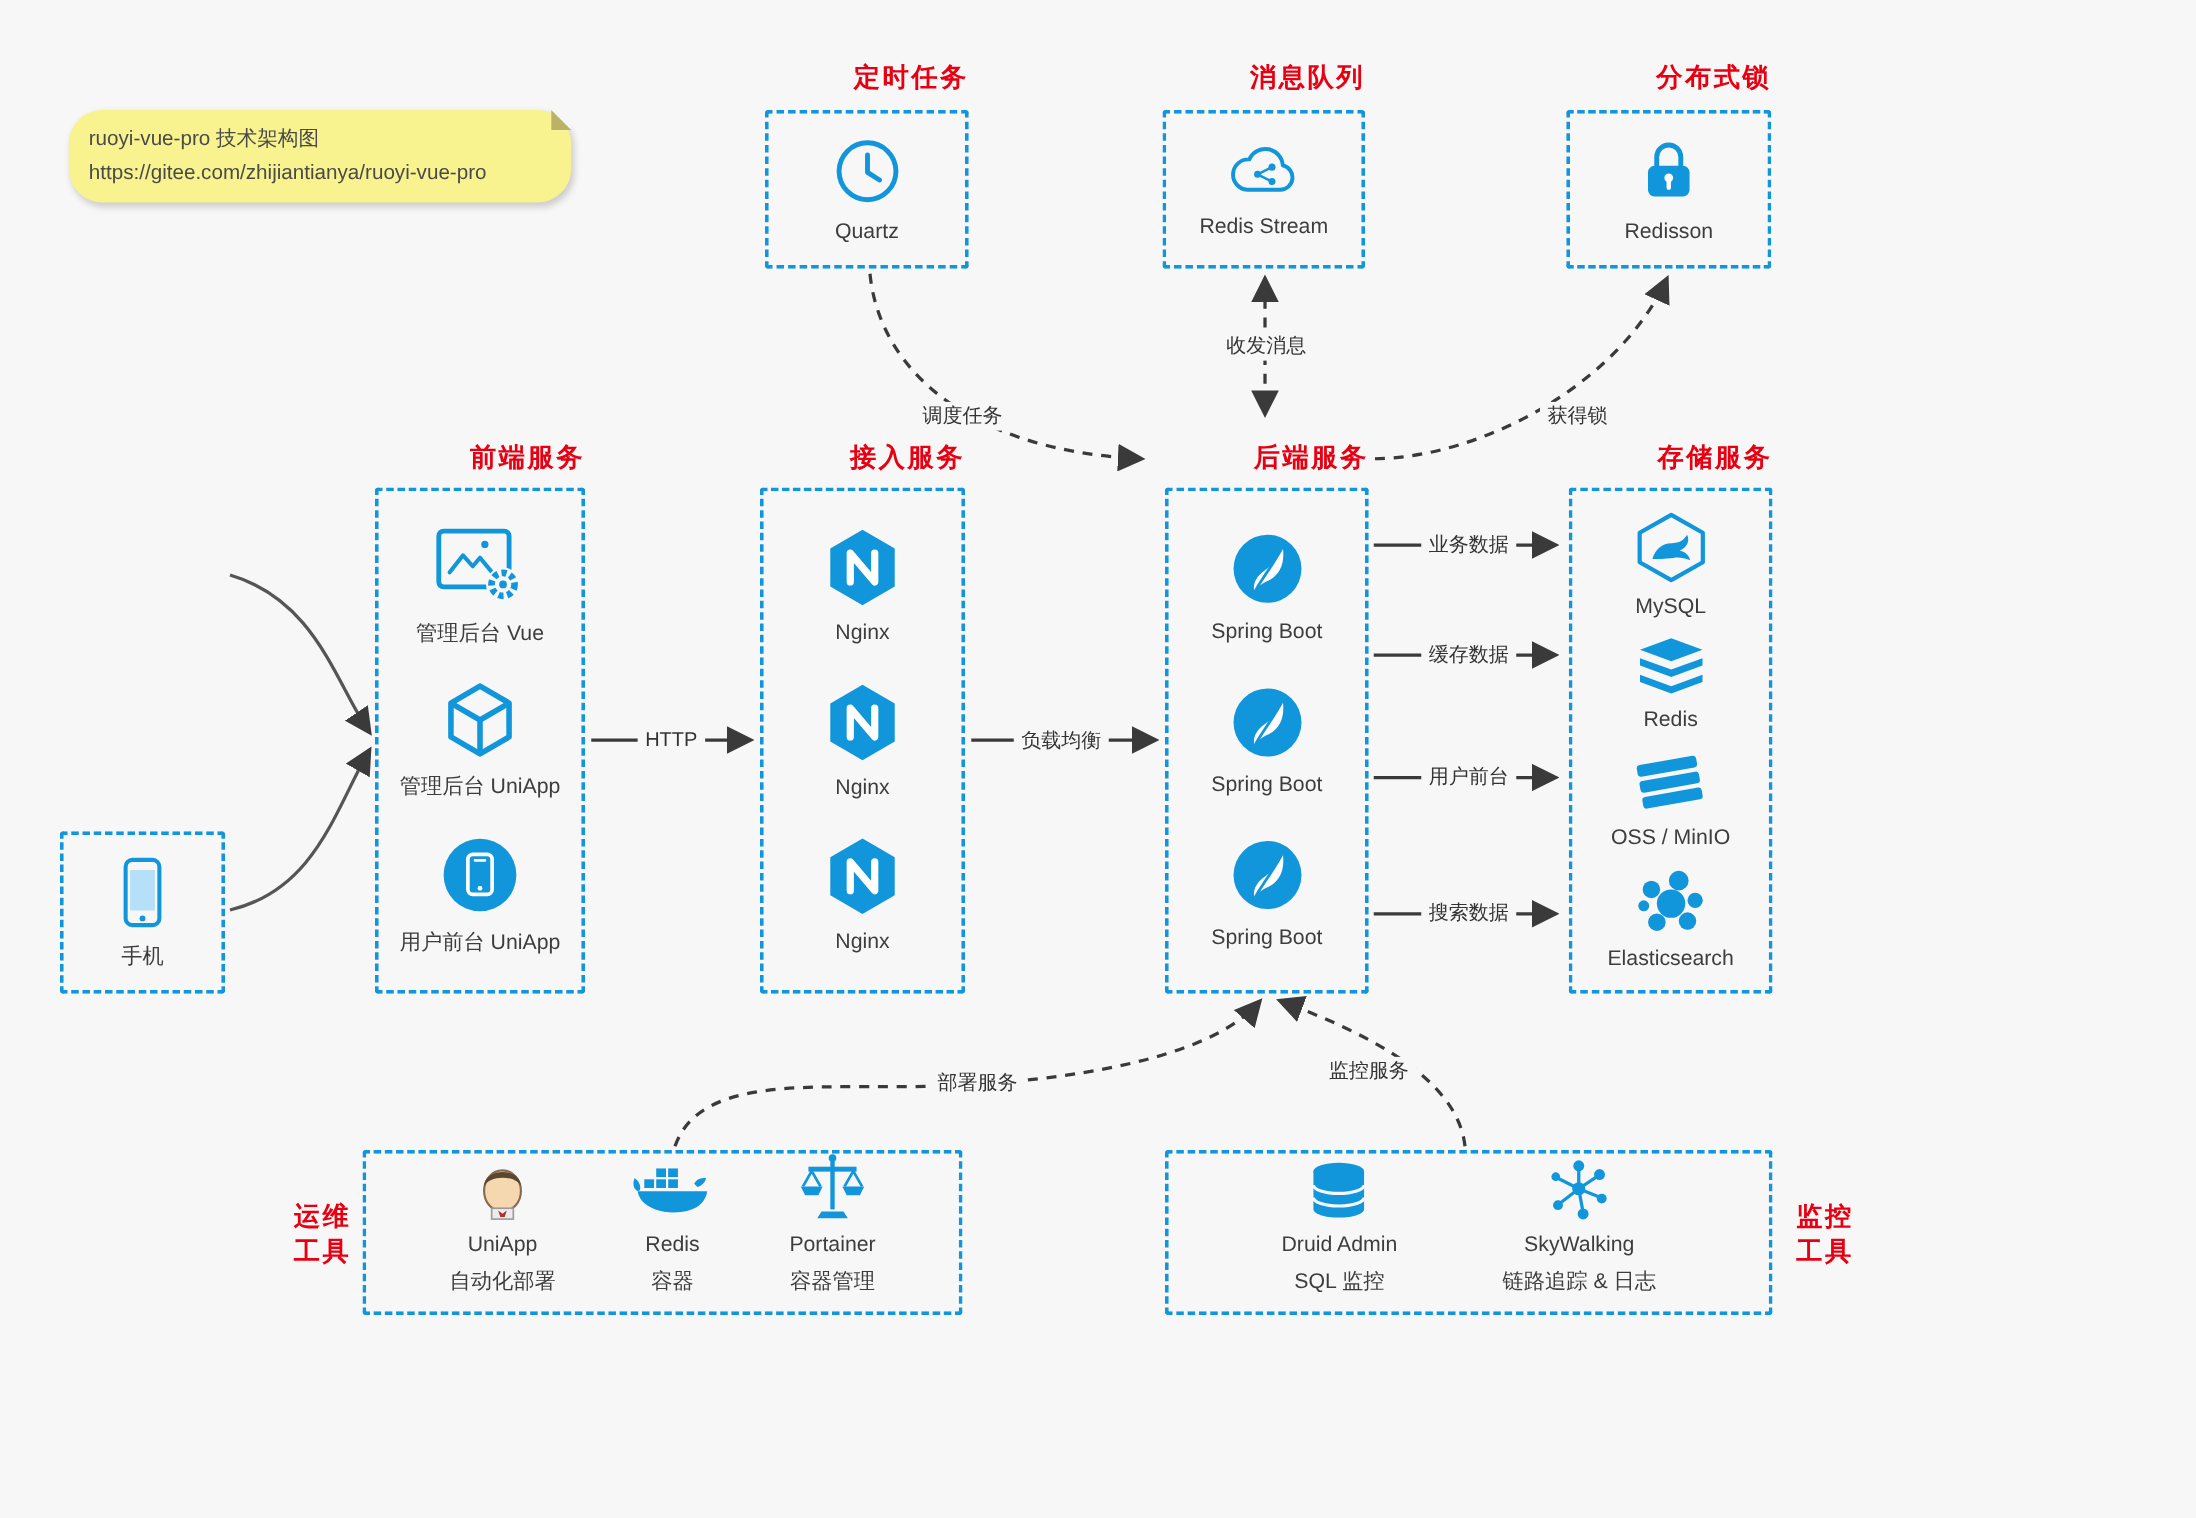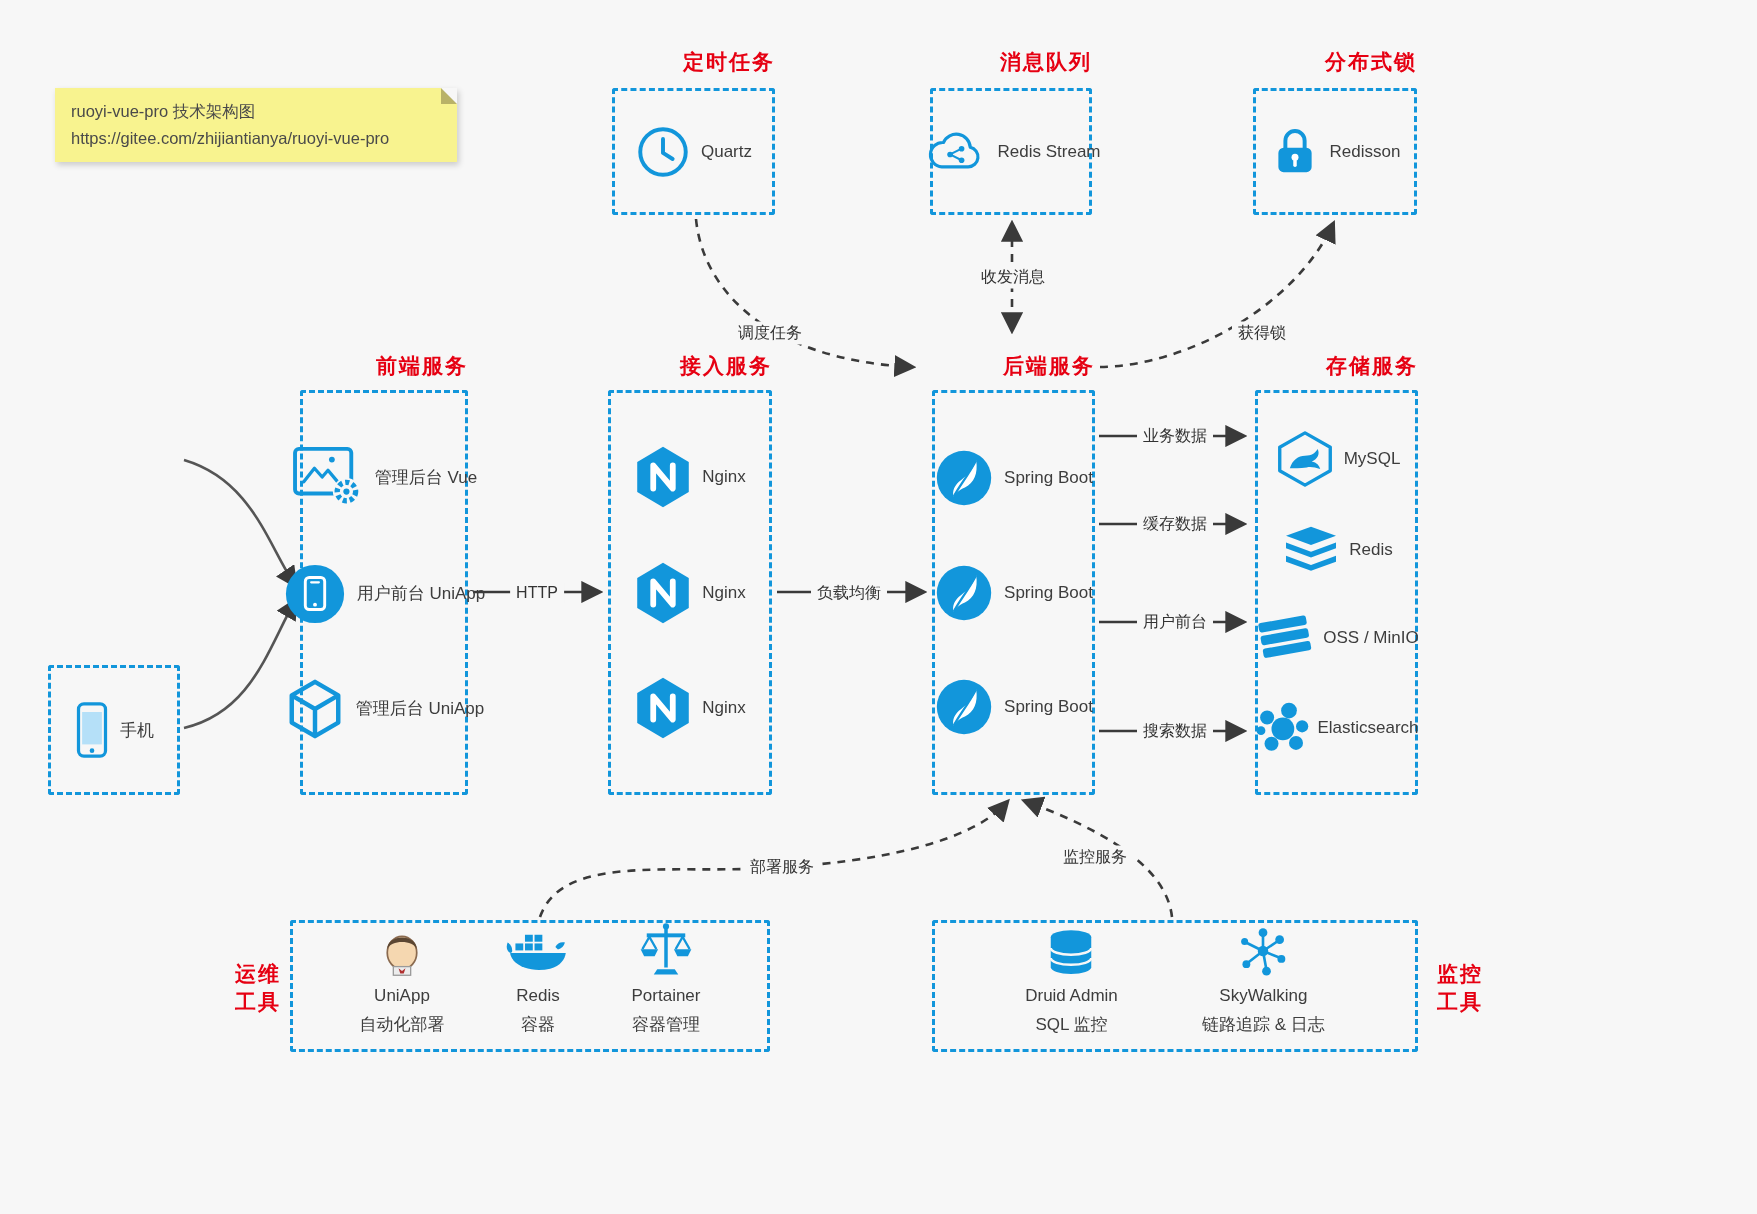--- a/index.html
+++ b/index.html
@@ -9,31 +9,31 @@
   .edges { position:absolute; left:0; top:0; }
 
   .dashed-box { position:absolute; border:3px dashed #1296db; border-radius:3px; background:transparent; }
   .center-box { display:flex; align-items:center; justify-content:center; }
   .v-box { display:flex; flex-direction:column; justify-content:space-evenly; align-items:center; }
   .h-box { display:flex; flex-direction:row; justify-content:space-evenly; align-items:flex-end; padding:10px 6px 12px 6px; }
 
   .group-title { position:absolute; color:#e60012; font-size:21px; font-weight:bold; text-align:right; letter-spacing:2px; }
   .side-title { position:absolute; color:#e60012; font-size:21px; font-weight:bold; text-align:center; line-height:1.35; letter-spacing:2px; }
 
-  .node { display:flex; flex-direction:row; align-items:center; gap:10px;text-align:right; }
+  .node { display:flex; flex-direction:column; align-items:center; gap:10px;text-align:right; }
   .node-label { font-size:17px; color:#3d3d3d; white-space:nowrap; }
   .node-sub { font-size:17px; color:#3d3d3d; white-space:nowrap; text-align:center; line-height:1.35; }
   .bottom-node { display:flex; flex-direction:column; align-items:center; justify-content:flex-end; gap:6px; }
   .icon svg { display:block; }
 
   .edge-label { position:absolute; transform:translate(-50%,-50%); background:#f7f7f7; color:#333;
                 font-size:16px; padding:1px 6px; white-space:nowrap; }
 
   .note { position:absolute; left:55px; top:88px; width:402px; background:#f8f38f; padding:10px 16px;
-          font-size:16.5px; color:#4a4a4a; line-height:1.65; box-shadow:2px 3px 6px rgba(0,0,0,0.18); }
+          font-size:16.5px; color:#4a4a4a; line-height:1.65; box-shadow:2px 3px 6px rgba(0,0,0,0.18);border-radius:27px; }
   .note-fold { position:absolute; right:0; top:0; width:0; height:0;
                border-left:16px solid #b9b267; border-top:16px solid #f7f7f7; }
 </style>
 </head>
 <body>
 
 <div class="canvas">
 
   <svg class="edges" width="1757" height="1214" viewBox="0 0 1757 1214">
     <defs>
@@ -134,37 +134,37 @@
           <circle cx="42" cy="15" r="3" fill="#1296db"></circle>
           <circle cx="57" cy="48" r="14" fill="#f7f7f7"></circle>
           <circle cx="57" cy="48" r="9.5" fill="none" stroke="#1296db" stroke-width="5.5" stroke-dasharray="4.2 3"></circle>
           <circle cx="57" cy="48" r="3.2" fill="#1296db"></circle>
         </svg>
       </span>
       <div class="node-label">管理后台 Vue</div>
     </div>
     <div class="node">
       <span class="icon">
+        <svg width="62" height="62" viewBox="0 0 64 64">
+          <path d="M32 4 L56 18 V46 L32 60 L8 46 V18 Z" fill="none" stroke="#1296db" stroke-width="4.6" stroke-linejoin="round"></path>
+          <path d="M8 18 L32 32 L56 18 M32 32 V60" fill="none" stroke="#1296db" stroke-width="4.6" stroke-linejoin="round"></path>
+        </svg>
+      </span>
+      <div class="node-label">管理后台 UniApp</div>
+    </div>
+    <div class="node">
+      <span class="icon">
         <svg width="64" height="64" viewBox="0 0 66 66">
           <circle cx="33" cy="33" r="30" fill="#1296db"></circle>
           <rect x="23" y="16" width="20" height="33" rx="4" fill="none" stroke="#fff" stroke-width="3"></rect>
           <path d="M29 21 h8" stroke="#fff" stroke-width="2.2" stroke-linecap="round"></path>
           <circle cx="33" cy="44" r="2" fill="#fff"></circle>
         </svg>
       </span>
       <div class="node-label">用户前台 UniApp</div>
-    </div>
-    <div class="node">
-      <span class="icon">
-        <svg width="62" height="62" viewBox="0 0 64 64">
-          <path d="M32 4 L56 18 V46 L32 60 L8 46 V18 Z" fill="none" stroke="#1296db" stroke-width="4.6" stroke-linejoin="round"></path>
-          <path d="M8 18 L32 32 L56 18 M32 32 V60" fill="none" stroke="#1296db" stroke-width="4.6" stroke-linejoin="round"></path>
-        </svg>
-      </span>
-      <div class="node-label">管理后台 UniApp</div>
     </div>
   </div>
 
   <div class="group-title" style="left:608px;top:352px;width:164px">接入服务</div>
   <div class="dashed-box v-box" style="left:608px;top:390px;width:164px;height:405px">
     <div class="node">
       <span class="icon">
         <svg width="58" height="64" viewBox="0 0 64 72">
           <path d="M32 2 L61 19 V53 L32 70 L3 53 V19 Z" fill="#1296db"></path>
           <path d="M21 49 V23 L43 49 V23" fill="none" stroke="#fff" stroke-width="6.5" stroke-linecap="round" stroke-linejoin="round"></path>

